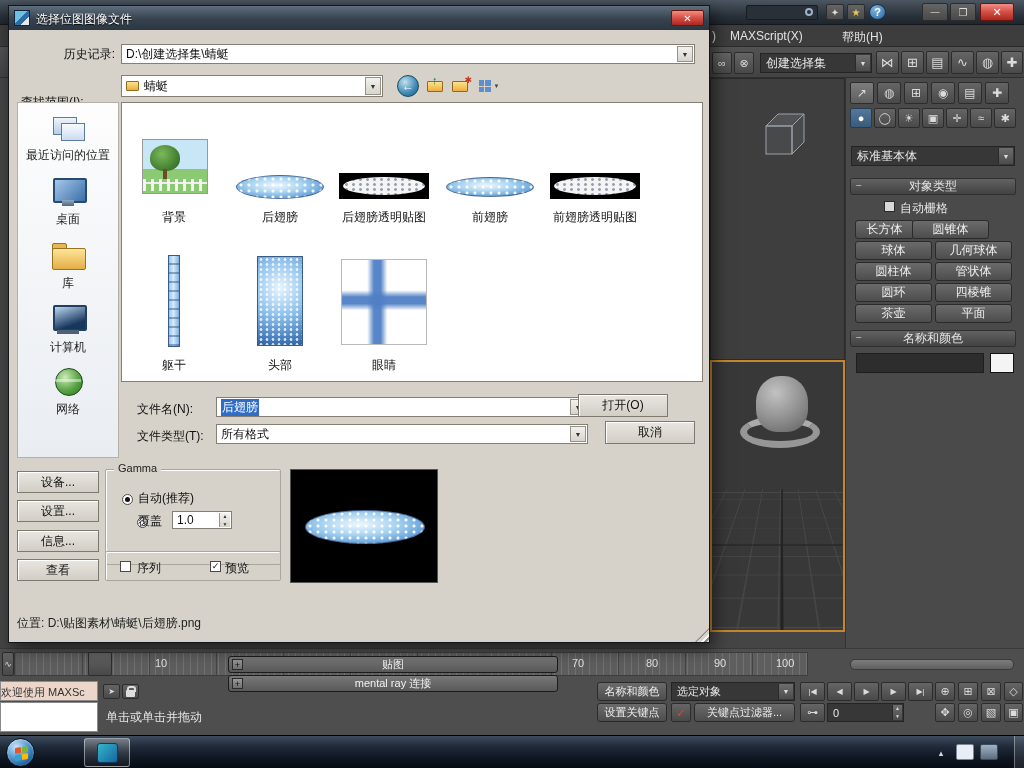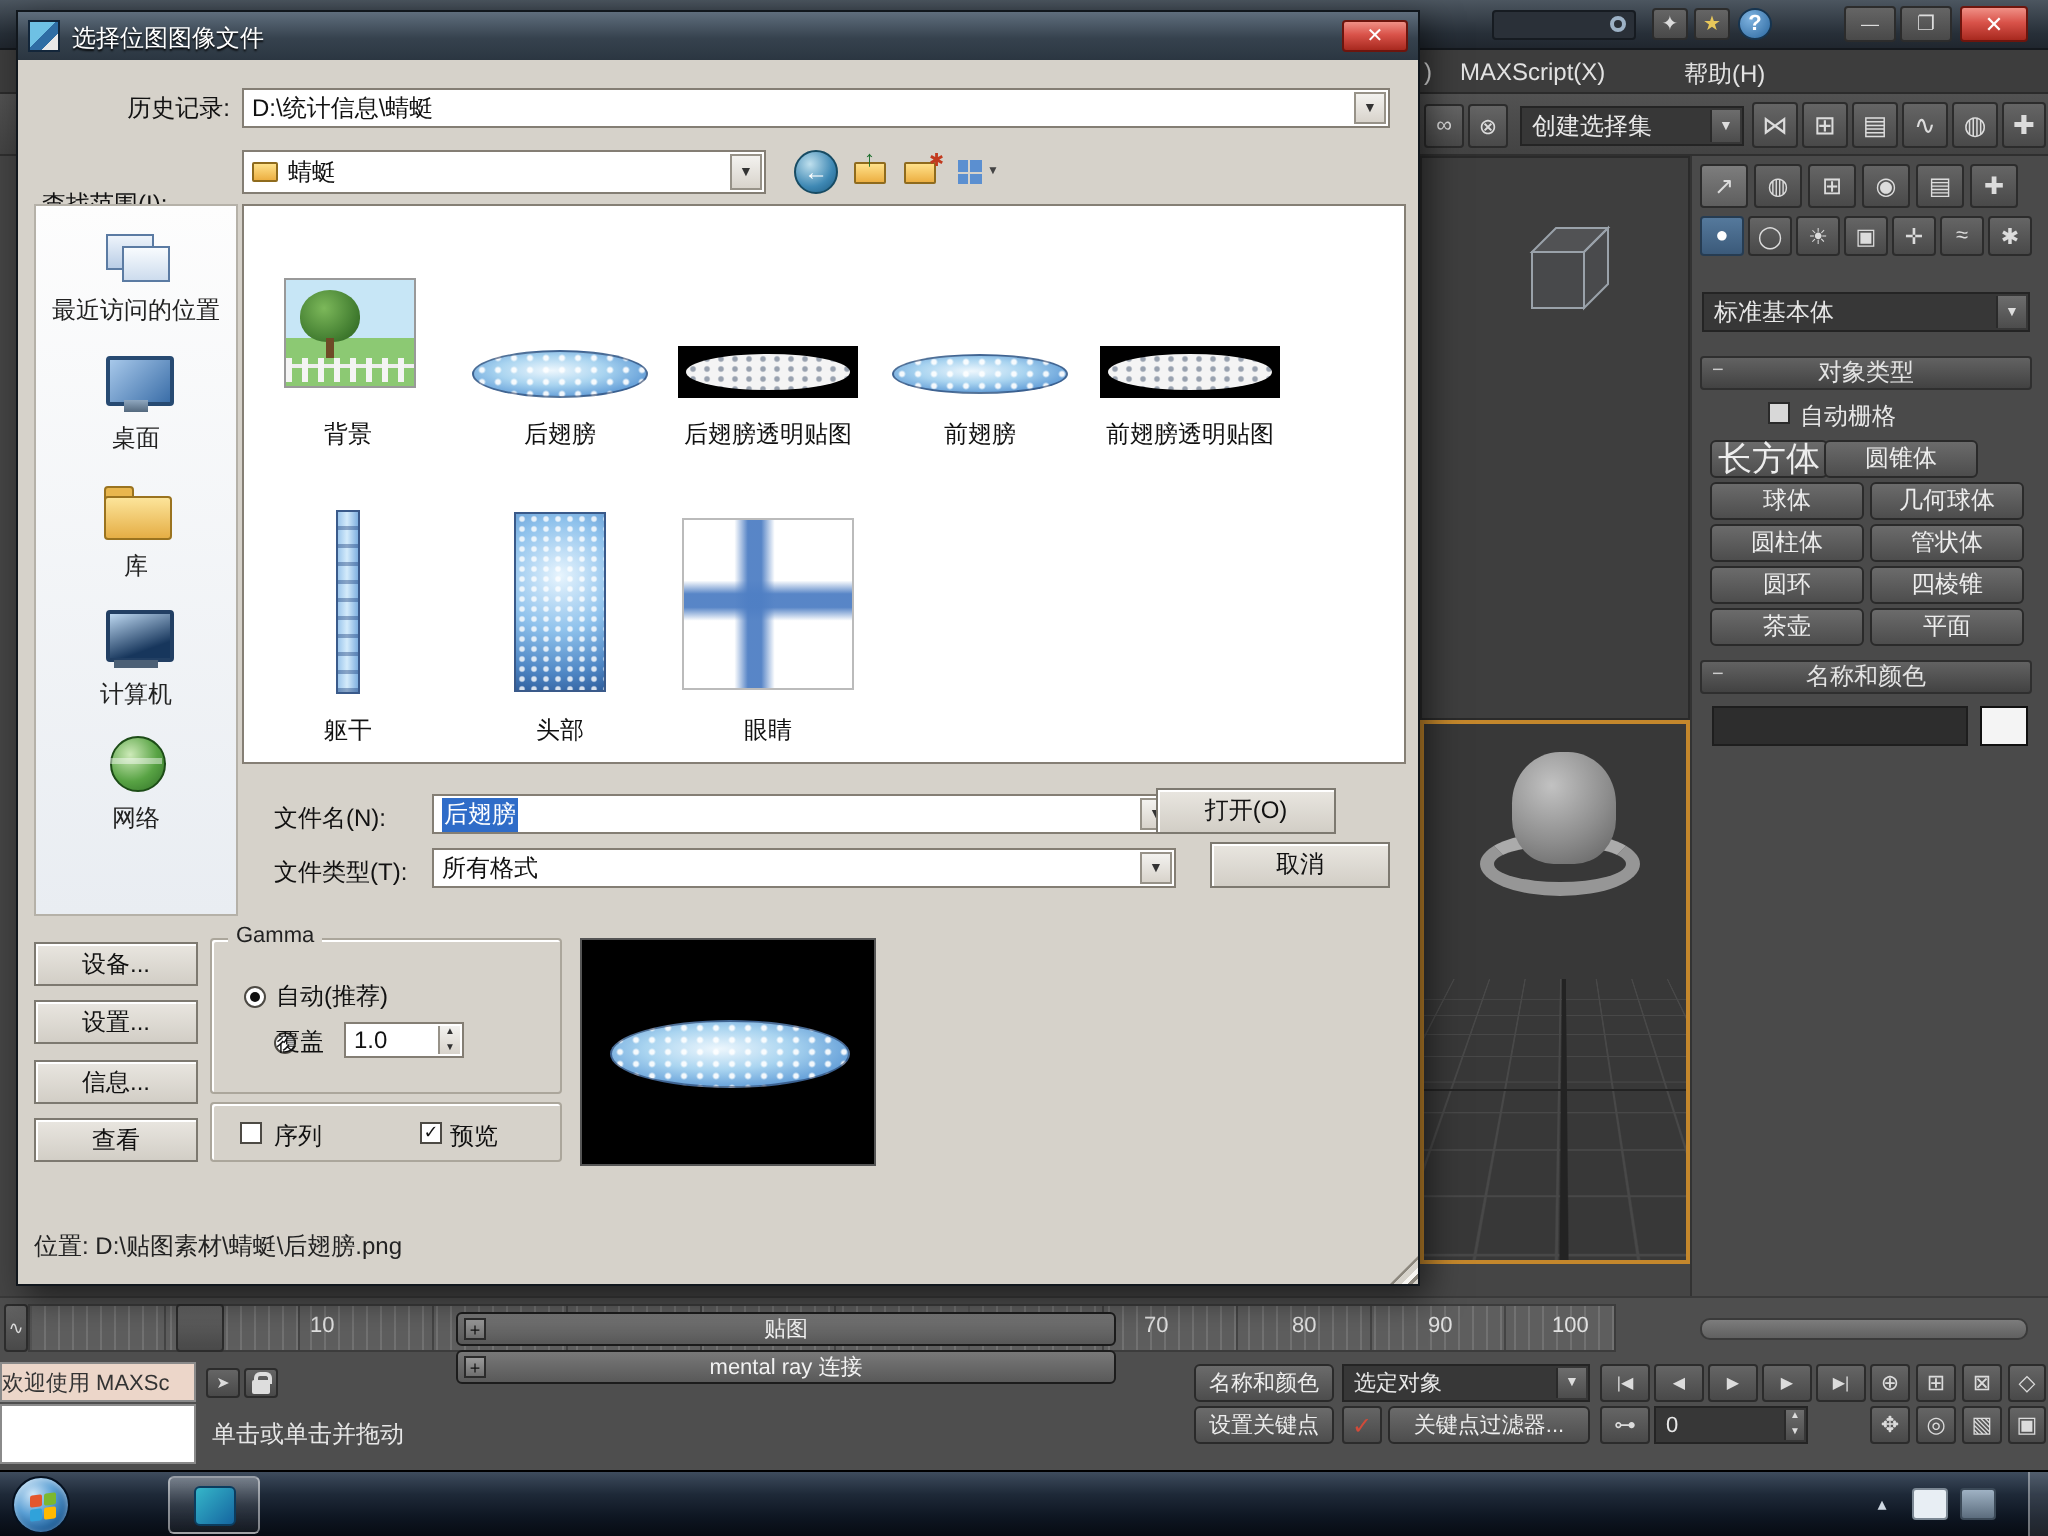--- a/index.html
+++ b/index.html
@@ -206,21 +206,21 @@
       </span>
   </div>
 
   <div class="abs mx-rollout" style="left:850px;top:178px;width:166px;height:17px">
     <span class="abs" style="left:5px;top:1px;font-size:10px;color:#ccc">−</span>
     <span>对象类型</span>
   </div>
   <span class="abs mx-check" style="left:884px;top:201px"></span>
   <span class="abs" style="left:900px;top:200px;font-size:12px;color:#e6e6e6">自动栅格</span>
 
-  <div class="abs ic mx-btn" style="left:855px;top:220px;width:59px;height:19px;font-size:17px">
+  <div class="abs ic mx-btn" style="left:855px;top:220px;width:59px;height:19px;font-size:12px">
       <span>长方体</span>
     </div>
   <div class="abs ic mx-btn" style="left:912px;top:220px;width:77px;height:19px;font-size:12px">
       <span>圆锥体</span>
     </div>
   <div class="abs ic mx-btn" style="left:855px;top:241px;width:77px;height:19px;font-size:12px">
       <span>球体</span>
     </div>
   <div class="abs ic mx-btn" style="left:935px;top:241px;width:77px;height:19px;font-size:12px">
       <span>几何球体</span>
@@ -361,21 +361,21 @@
     <div class="abs dlg-title">
       <span class="abs" style="left:5px;top:4px;width:16px;height:16px;background:linear-gradient(135deg,#6ec1e4 0 45%,#2e6da4 45% 70%,#e8e8e8 70%);border:1px solid #13263a"></span>
       <span class="abs" style="left:27px;top:5px;font-size:12px;color:#fff;text-shadow:0 1px 1px #000">选择位图图像文件</span>
       <span class="abs ic" style="right:5px;top:4px;width:33px;height:16px;background:linear-gradient(#f09086,#d9534a 45%,#a8291f);border:1px solid #6d150d;border-radius:2px;color:#fff;font-size:10px">
           <span>✕</span>
         </span>
     </div>
 
     <span class="abs lbl" style="left:40px;top:40px;width:66px;text-align:right">历史记录:</span>
     <div class="abs w-sunken" style="left:112px;top:38px;width:574px;height:20px">
-      <span>D:\统计信息\蜻蜓</span>
+      <span>D:\创建选择集\蜻蜓</span>
       <span class="w-arrow">
           <span>▼</span>
         </span>
     </div>
 
     <span class="abs lbl" style="left:12px;top:88px">查找范围(I):</span>
     <div class="abs w-sunken" style="left:112px;top:69px;width:262px;height:22px">
       <span class="folder" style="display:inline-block;width:13px;height:10px;margin-right:5px"></span>
       <span>蜻蜓</span>
       <span class="w-arrow">
@@ -483,21 +483,21 @@
     <div class="abs w-btn" style="left:8px;top:494px;width:82px;height:22px">
         <span>设置...</span>
       </div>
     <div class="abs w-btn" style="left:8px;top:524px;width:82px;height:22px">
         <span>信息...</span>
       </div>
     <div class="abs w-btn" style="left:8px;top:553px;width:82px;height:22px">
         <span>查看</span>
       </div>
 
-    <div class="abs grp" style="left:96px;top:463px;width:176px;height:78px">
+    <div class="abs grp" style="left:96px;top:463px;width:176px;height:96px">
       <span class="cap">Gamma</span>
       <span class="radio on abs" style="left:16px;top:21px"></span>
       <span class="abs lbl" style="left:32px;top:20px">自动(推荐)</span>
       <span class="radio abs" style="left:16px;top:44px"></span>
       <span class="abs lbl" style="left:32px;top:43px">覆盖</span>
       <div class="abs w-sunken" style="left:66px;top:41px;width:60px;height:18px">
         <span>1.0</span>
         <span class="abs" style="right:1px;top:1px;bottom:1px;width:11px;display:flex;flex-direction:column;align-items:center;justify-content:space-between;background:linear-gradient(#f3f2ef,#d8d3cb);border-left:1px solid #979288;font-size:5px;color:#333;line-height:1.5">
           <span>▲</span>
             <span>▼</span>

